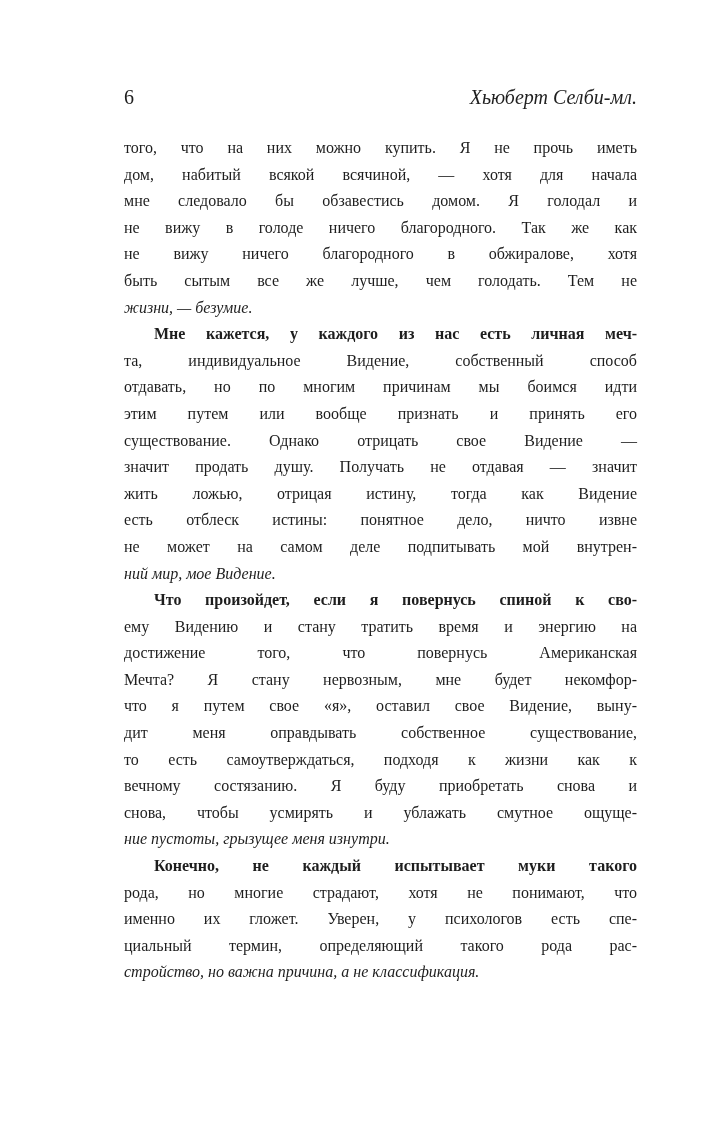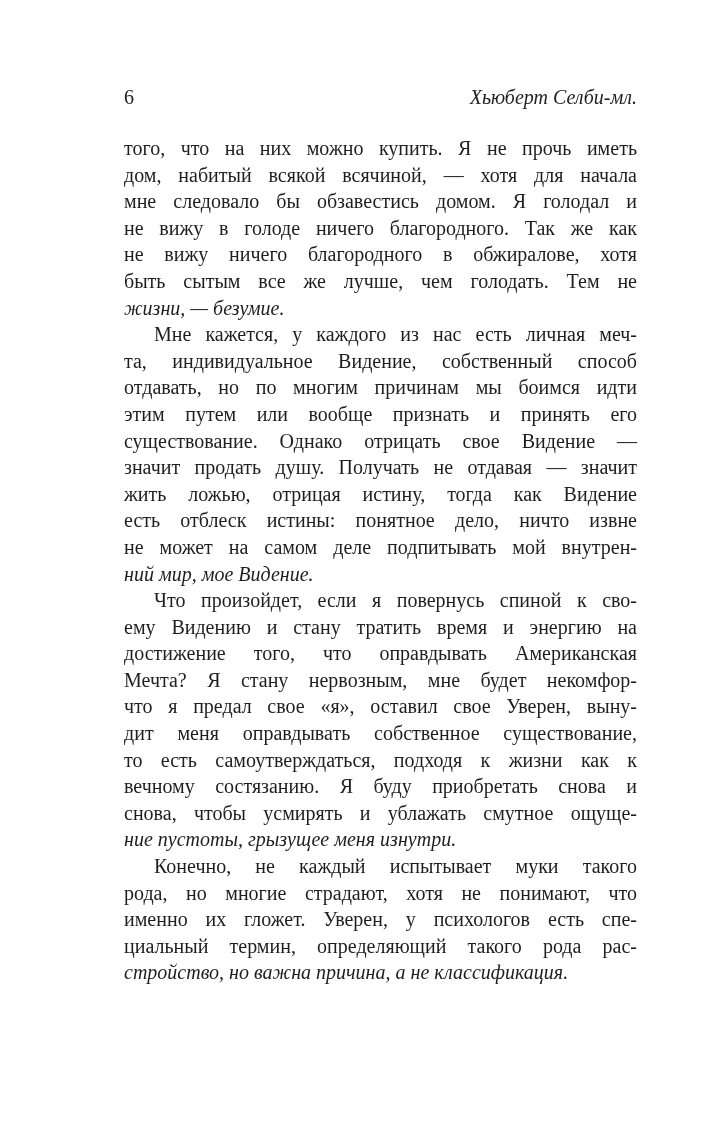--- a/index.html
+++ b/index.html
@@ -28,34 +28,35 @@
   .page-number {
     font-style: normal;
   }
   .running-head {
     font-style: italic;
     text-align: center;
   }
   .body-text {
     margin: 24px 72px 0 124px;
     width: 513px;
-    font-size: 20px;
+    font-size: 16px;
     line-height: 26.6px;
   }
   .line {
     text-align: justify;
     text-align-last: justify;
     white-space: normal;
   }
   .line.para-last {
     text-align-last: left;
     font-style: italic;
   }
   .line.indent {
     text-indent: 30px;
+    font-weight: bold;
   }
 </style>
 </head>
 <body>
 
 <div class="page">
   <div class="page-header">
     <span class="page-number">6</span>
     <span class="running-head">Хьюберт Селби-мл.</span>
   </div>
@@ -72,23 +73,23 @@
       <div class="line">отдавать, но по многим причинам мы боимся идти</div>
       <div class="line">этим путем или вообще признать и принять его</div>
       <div class="line">существование. Однако отрицать свое Видение —</div>
       <div class="line">значит продать душу. Получать не отдавая — значит</div>
       <div class="line">жить ложью, отрицая истину, тогда как Видение</div>
       <div class="line">есть отблеск истины: понятное дело, ничто извне</div>
       <div class="line">не может на самом деле подпитывать мой внутрен-</div>
       <div class="line para-last">ний мир, мое Видение.</div>
       <div class="line indent">Что произойдет, если я повернусь спиной к сво-</div>
       <div class="line">ему Видению и стану тратить время и энергию на</div>
-      <div class="line">достижение того, что оправдывать Американская</div>
+      <div class="line">достижение того, что повернусь Американская</div>
       <div class="line">Мечта? Я стану нервозным, мне будет некомфор-</div>
-      <div class="line">что я предал свое «я», оставил свое Уверен, выну-</div>
+      <div class="line">что я путем свое «я», оставил свое Видение, выну-</div>
       <div class="line">дит меня оправдывать собственное существование,</div>
       <div class="line">то есть самоутверждаться, подходя к жизни как к</div>
       <div class="line">вечному состязанию. Я буду приобретать снова и</div>
       <div class="line">снова, чтобы усмирять и ублажать смутное ощуще-</div>
       <div class="line para-last">ние пустоты, грызущее меня изнутри.</div>
       <div class="line indent">Конечно, не каждый испытывает муки такого</div>
       <div class="line">рода, но многие страдают, хотя не понимают, что</div>
       <div class="line">именно их гложет. Уверен, у психологов есть спе-</div>
       <div class="line">циальный термин, определяющий такого рода рас-</div>
       <div class="line para-last">стройство, но важна причина, а не классификация.</div>

